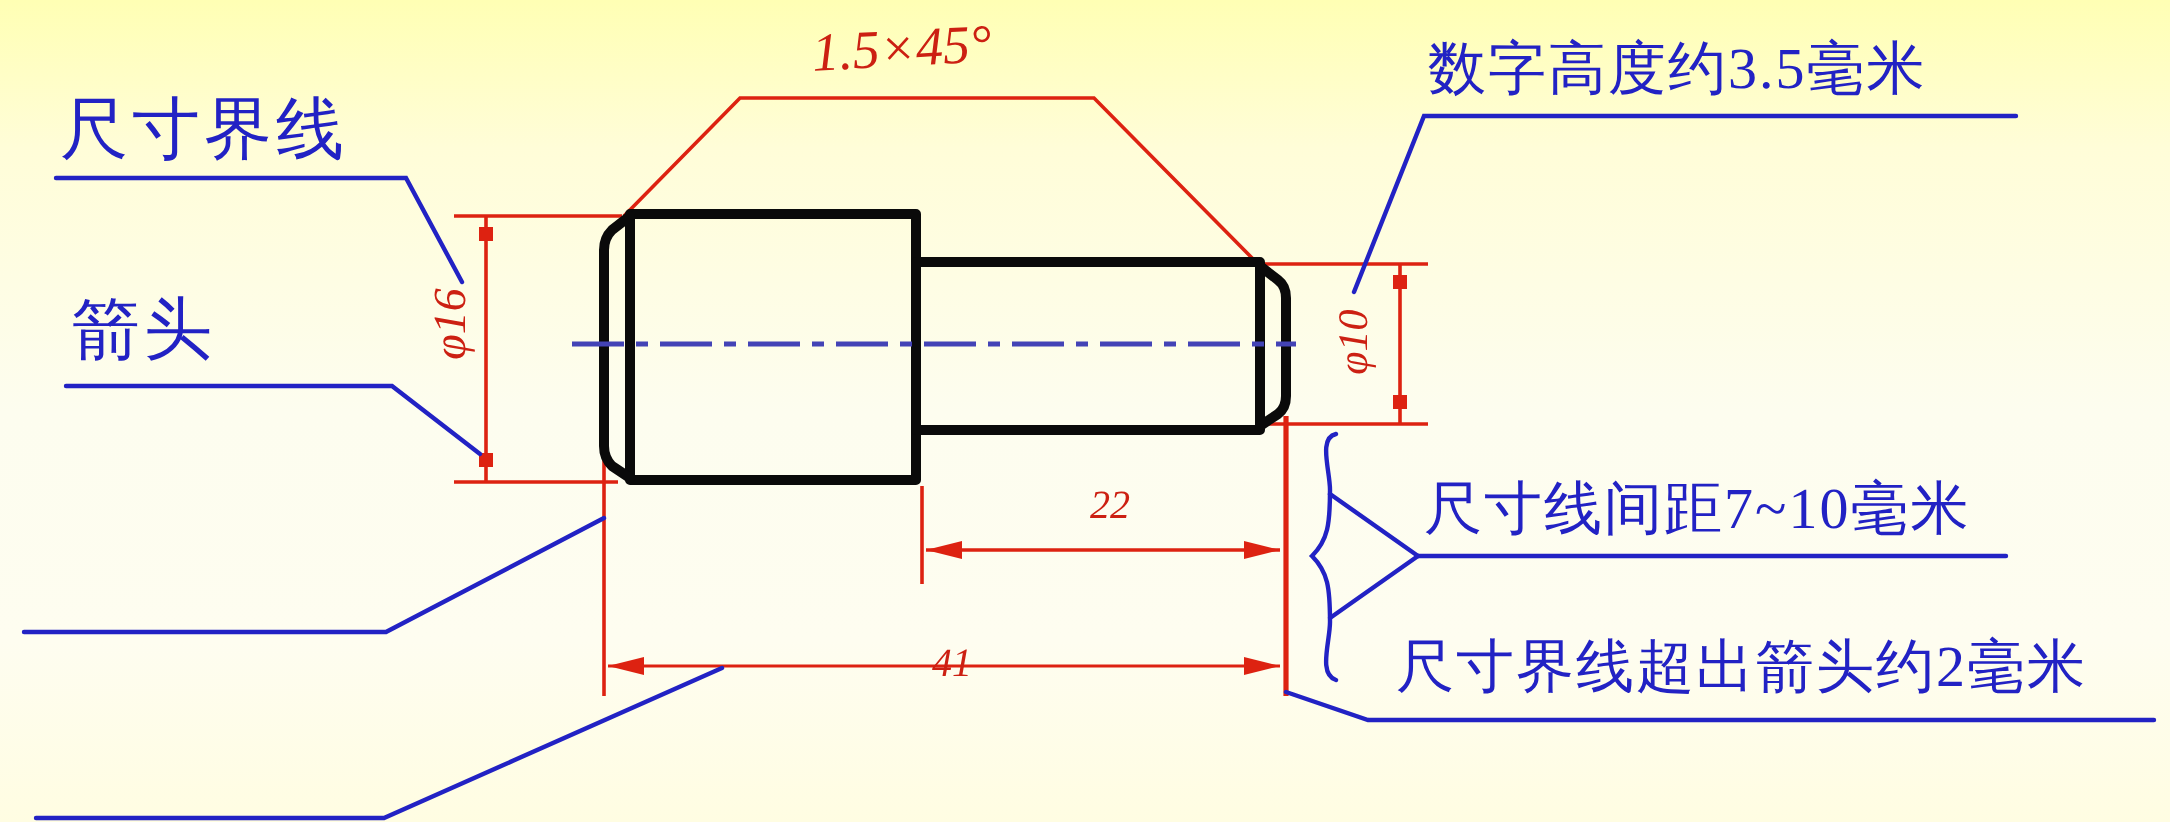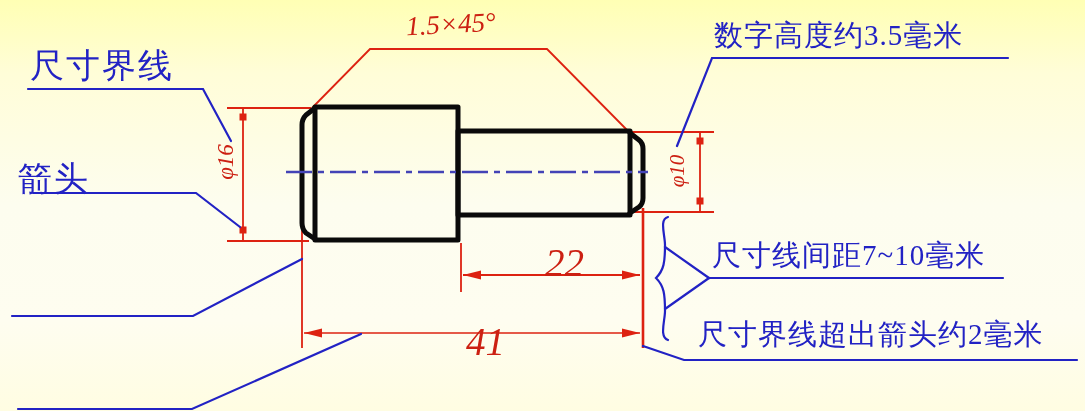--- a/index.html
+++ b/index.html
@@ -11,21 +11,21 @@
   .stage{position:absolute;left:0;top:0;width:1085px;height:411px;}
   svg{position:absolute;left:0;top:0;}
   
   .lbl{
     position:absolute;color:#2222c4;font-size:34px;line-height:1.05;
     letter-spacing:2px;white-space:nowrap;font-weight:500;
   }
   .lbl.small{font-size:29px;letter-spacing:1px;}
   
   .dim{
-    position:absolute;color:#cc2012;font-style:italic;font-size:39px;
+    position:absolute;color:#cc2012;font-style:italic;font-size:20px;
     white-space:nowrap;font-weight:500;line-height:1;
   }
   .dim.rot{transform:translate(-50%,-50%) rotate(-90deg);}
   .dim.tilt{transform:rotate(-3deg);}
 </style>
 </head>
 <body>
 
 <div class="stage">
 
@@ -90,21 +90,21 @@
       <path d="M315,108 L306,115 Q302,119 302,125 L302,223 Q302,229 306,233 L315,239"></path>
       <rect x="458" y="131" width="172" height="84"></rect>
       <path d="M630,133 L639,140 Q643,143 643,149 L643,198 Q643,204 639,207 L630,213"></path>
     </g>
 
     <line x1="286" y1="172" x2="648" y2="172" stroke="#4343b6" stroke-width="2.4" stroke-dasharray="26 6 6 6"></line>
   </svg>
 
   <div class="lbl" style="left:30px;top:48px;">尺寸界线</div>
 
-  <div class="lbl" style="left:18px;top:148px;margin-top:13px;">箭头</div>
+  <div class="lbl" style="left:36px;top:148px;">箭头</div>
 
 
 
   <div class="lbl small" style="left:714px;top:20px;">数字高度约3.5毫米</div>
 
   <div class="lbl small" style="left:712px;top:240px;">尺寸线间距7~10毫米</div>
 
   <div class="lbl small" style="left:698px;top:319px;">尺寸界线超出箭头约2毫米</div>
 
   <div class="dim tilt" style="left:406px;top:11px;font-size:27px;">1.5×45°</div>

